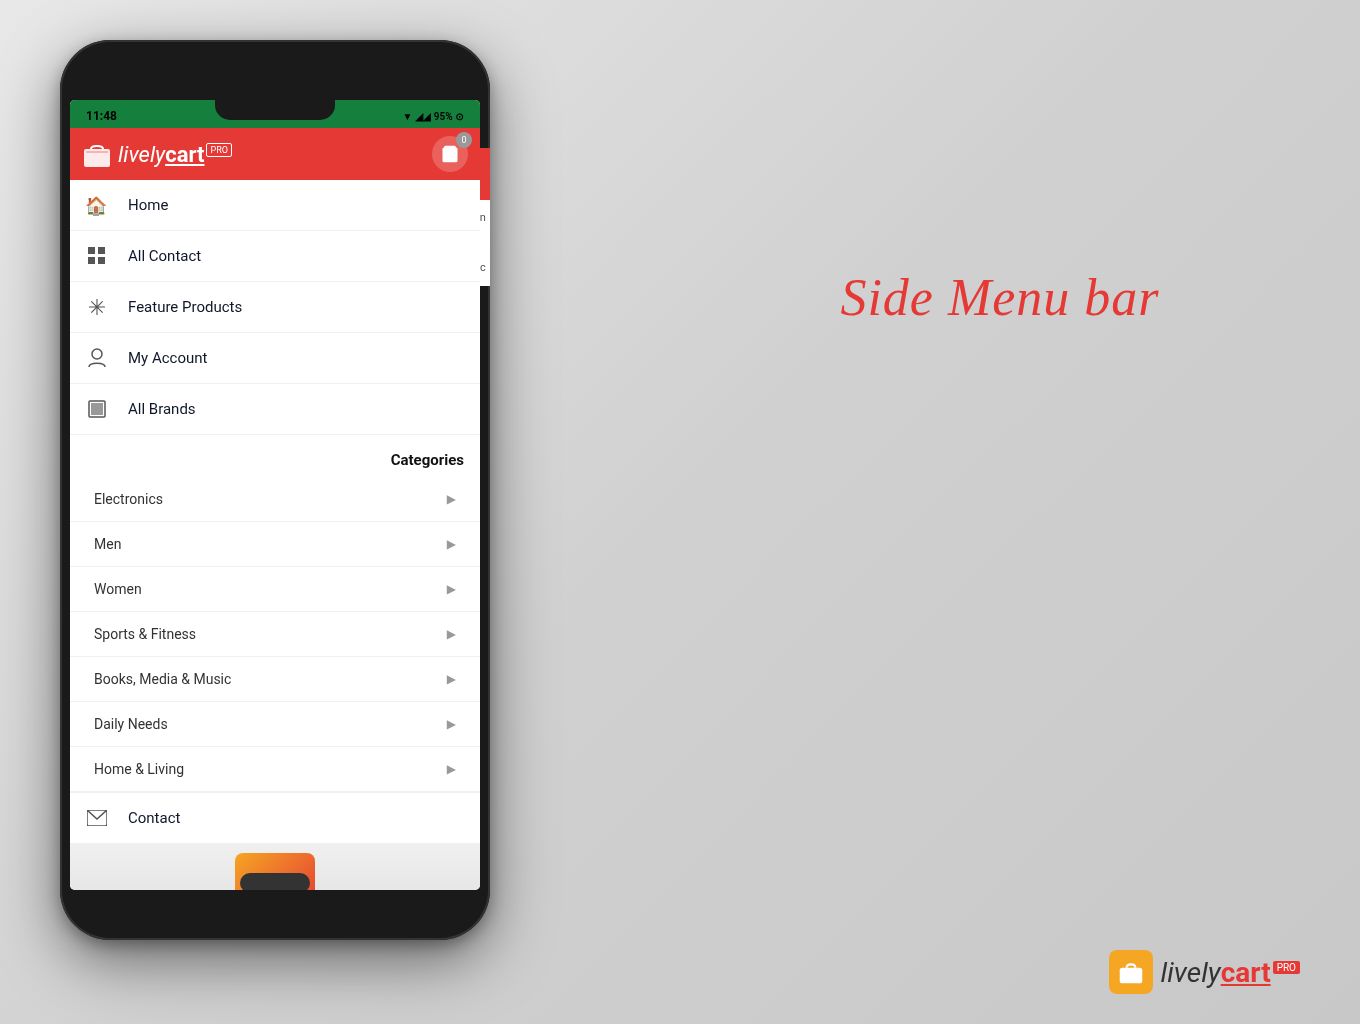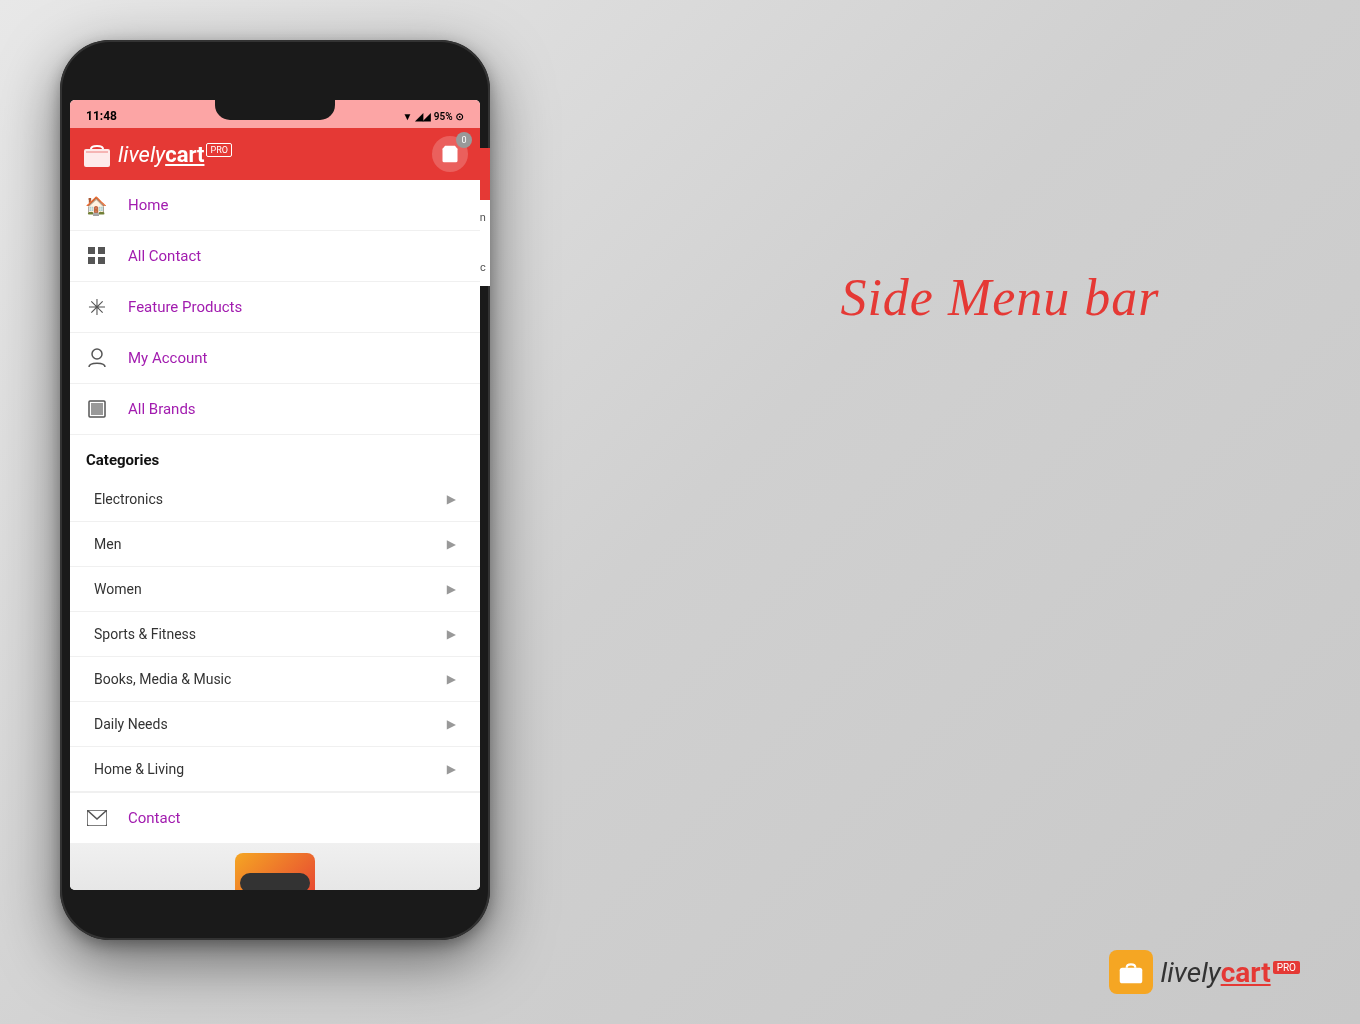--- a/index.html
+++ b/index.html
@@ -55,21 +55,21 @@
       left: 10px;
       right: 10px;
       bottom: 50px;
       background: #fff;
       overflow: hidden;
       border-radius: 5px;
     }
 
     
     .status-bar {
-      background: #fca5a5;
+      background: #15803d;
       display: flex;
       justify-content: space-between;
       align-items: center;
       padding: 8px 16px 4px;
       font-size: 11px;
       font-weight: 600;
       color: #000;
       height: 28px;
     }
 
@@ -194,29 +194,30 @@
       display: flex;
       align-items: center;
       justify-content: center;
       color: #555;
       font-size: 18px;
       flex-shrink: 0;
     }
 
     .nav-label {
       font-size: 15px;
-      color: #a21caf;
+      color: #0f172a;
     }
 
     
     .categories-header {
       padding: 16px 16px 8px;
       font-size: 15px;
       font-weight: 700;
       color: #111;
+      text-align: right;
     }
 
     
     .category-item {
       display: flex;
       align-items: center;
       justify-content: space-between;
       padding: 14px 24px;
       border-bottom: 1px solid #f0f0f0;
       cursor: pointer;

